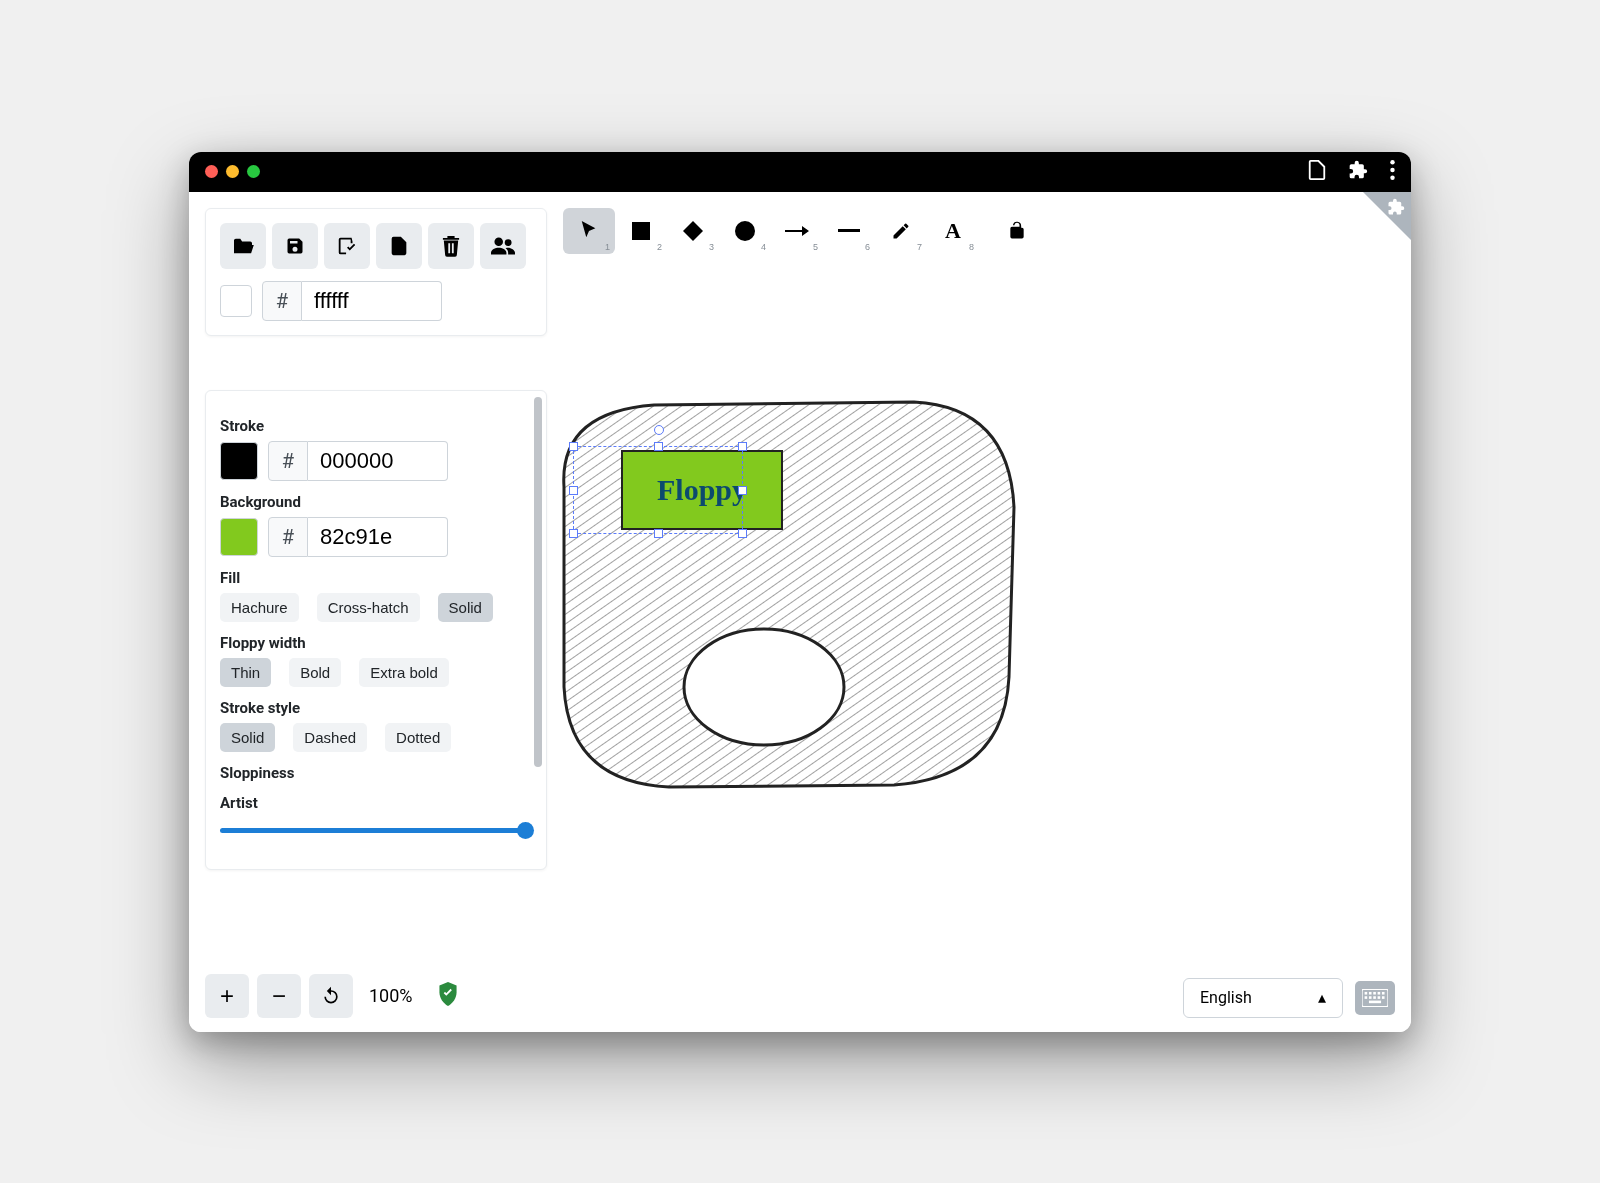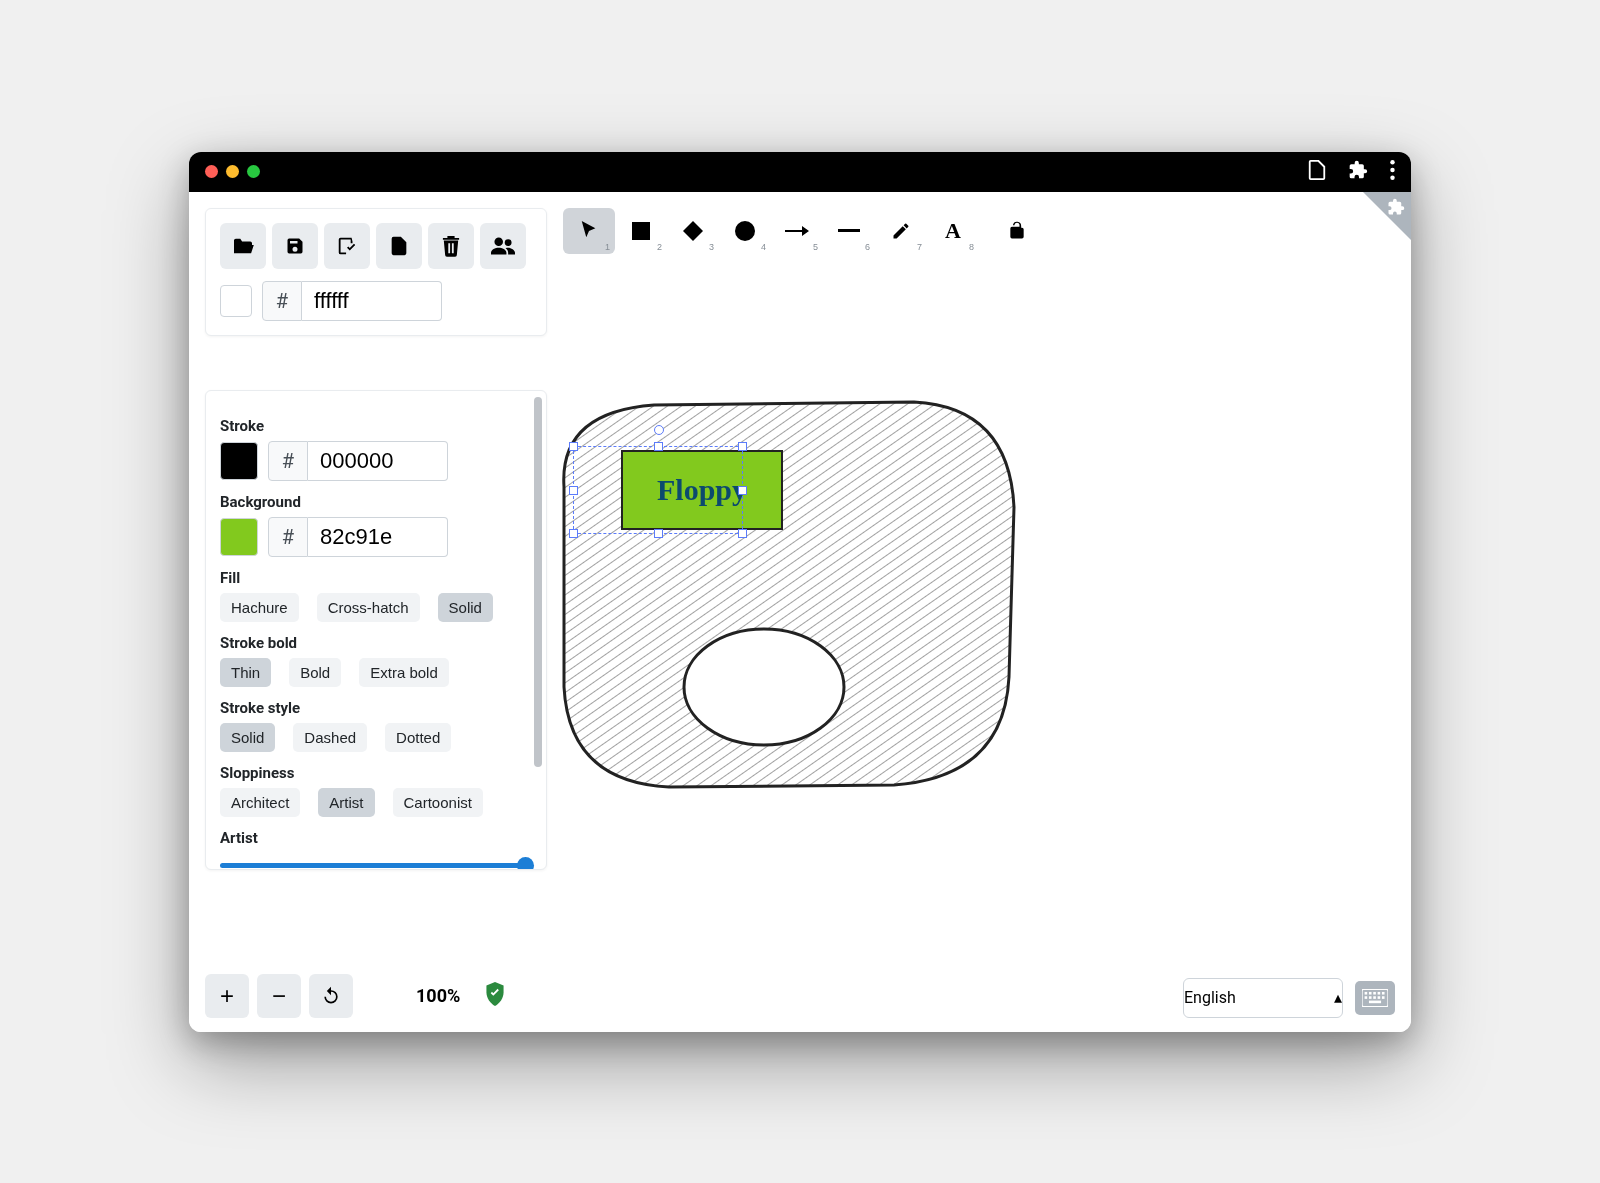--- a/index.html
+++ b/index.html
@@ -147,32 +147,32 @@
 
 .zoom-bar {
   position: absolute; bottom: 14px; left: 16px;
   display: flex; align-items: center; gap: 8px;
 }
 .zoom-btn {
   width: 44px; height: 44px; border: none; background: #e9ecef;
   border-radius: 6px; display: flex; align-items: center; justify-content: center;
   cursor: pointer; font-size: 24px;
 }
-.zoom-text { font-size: 18px; font-weight: 700; padding: 0 8px; margin-left: 47px; }
+.zoom-text { font-size: 18px; font-weight: 400; padding: 0 8px; }
 .shield { margin-left: 8px; }
 
 
 .lang-bar {
   position: absolute; bottom: 14px; right: 16px;
   display: flex; align-items: center; gap: 12px;
 }
 .lang-select {
   width: 160px; height: 40px;
   border: 1px solid #ced4da; border-radius: 6px;
-  padding: 0 0; display: flex; align-items: center; justify-content: space-between;
+  padding: 0 16px; display: flex; align-items: center; justify-content: space-between;
   font-size: 16px; cursor: pointer; gap: 13px;
 }
 .keyboard-btn {
   width: 40px; height: 34px; border: none; background: #adb5bd;
   border-radius: 5px; display: flex; align-items: center; justify-content: center;
 }
 
 
 .corner-tab {
   position: absolute; top: 0; right: 0;
@@ -340,40 +340,35 @@
         </div>
       </div>
 
       <div class="prop-label">Fill</div>
       <div class="pill-row">
         <button class="pill">Hachure</button>
         <button class="pill">Cross-hatch</button>
         <button class="pill active">Solid</button>
       </div>
 
-      <div class="prop-label">Stroke bold</div>
+      <div class="prop-label">Floppy width</div>
       <div class="pill-row">
         <button class="pill active">Thin</button>
         <button class="pill">Bold</button>
         <button class="pill">Extra bold</button>
       </div>
 
       <div class="prop-label">Stroke style</div>
       <div class="pill-row">
         <button class="pill active">Solid</button>
         <button class="pill">Dashed</button>
         <button class="pill">Dotted</button>
       </div>
 
       <div class="prop-label">Sloppiness</div>
-      <div class="pill-row">
-        <button class="pill">Architect</button>
-        <button class="pill active">Artist</button>
-        <button class="pill">Cartoonist</button>
-      </div>
 
       <div class="prop-label">Artist</div>
       <div class="slider-wrap">
         <div class="slider-track"></div>
         <div class="slider-thumb"></div>
       </div>
     </div>
 
     <div class="tools-bar">
       <button class="tool-btn active">

